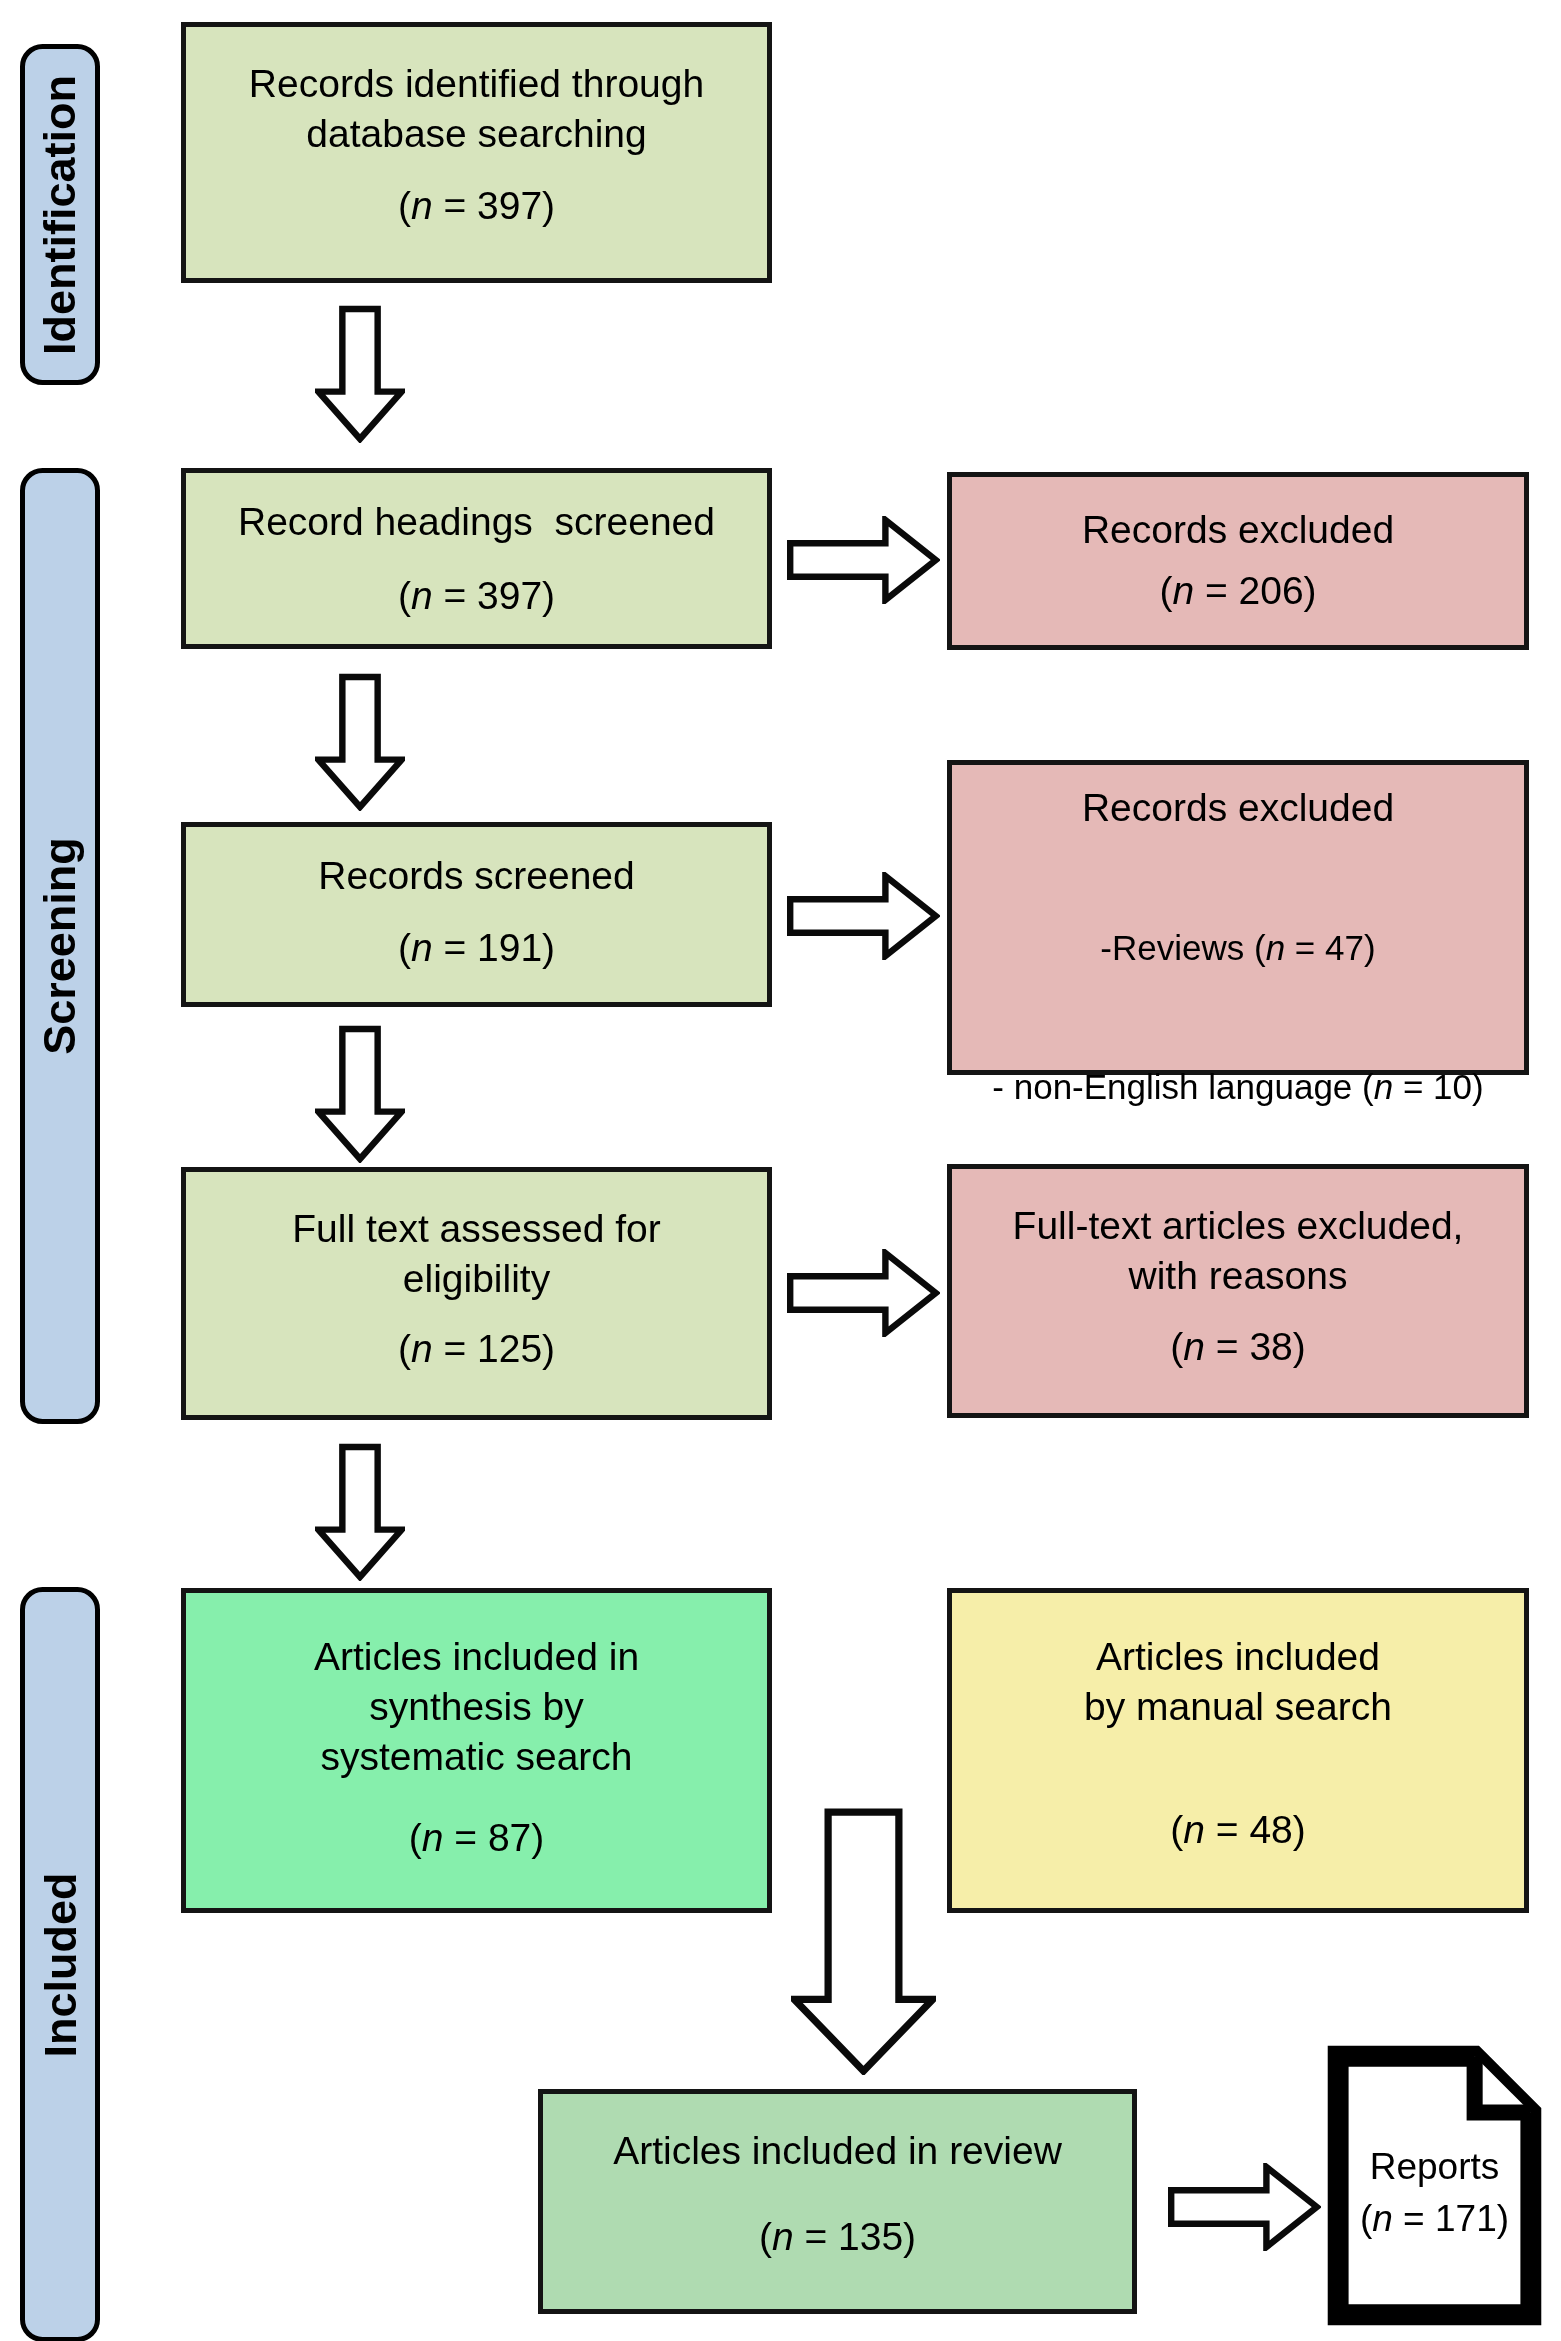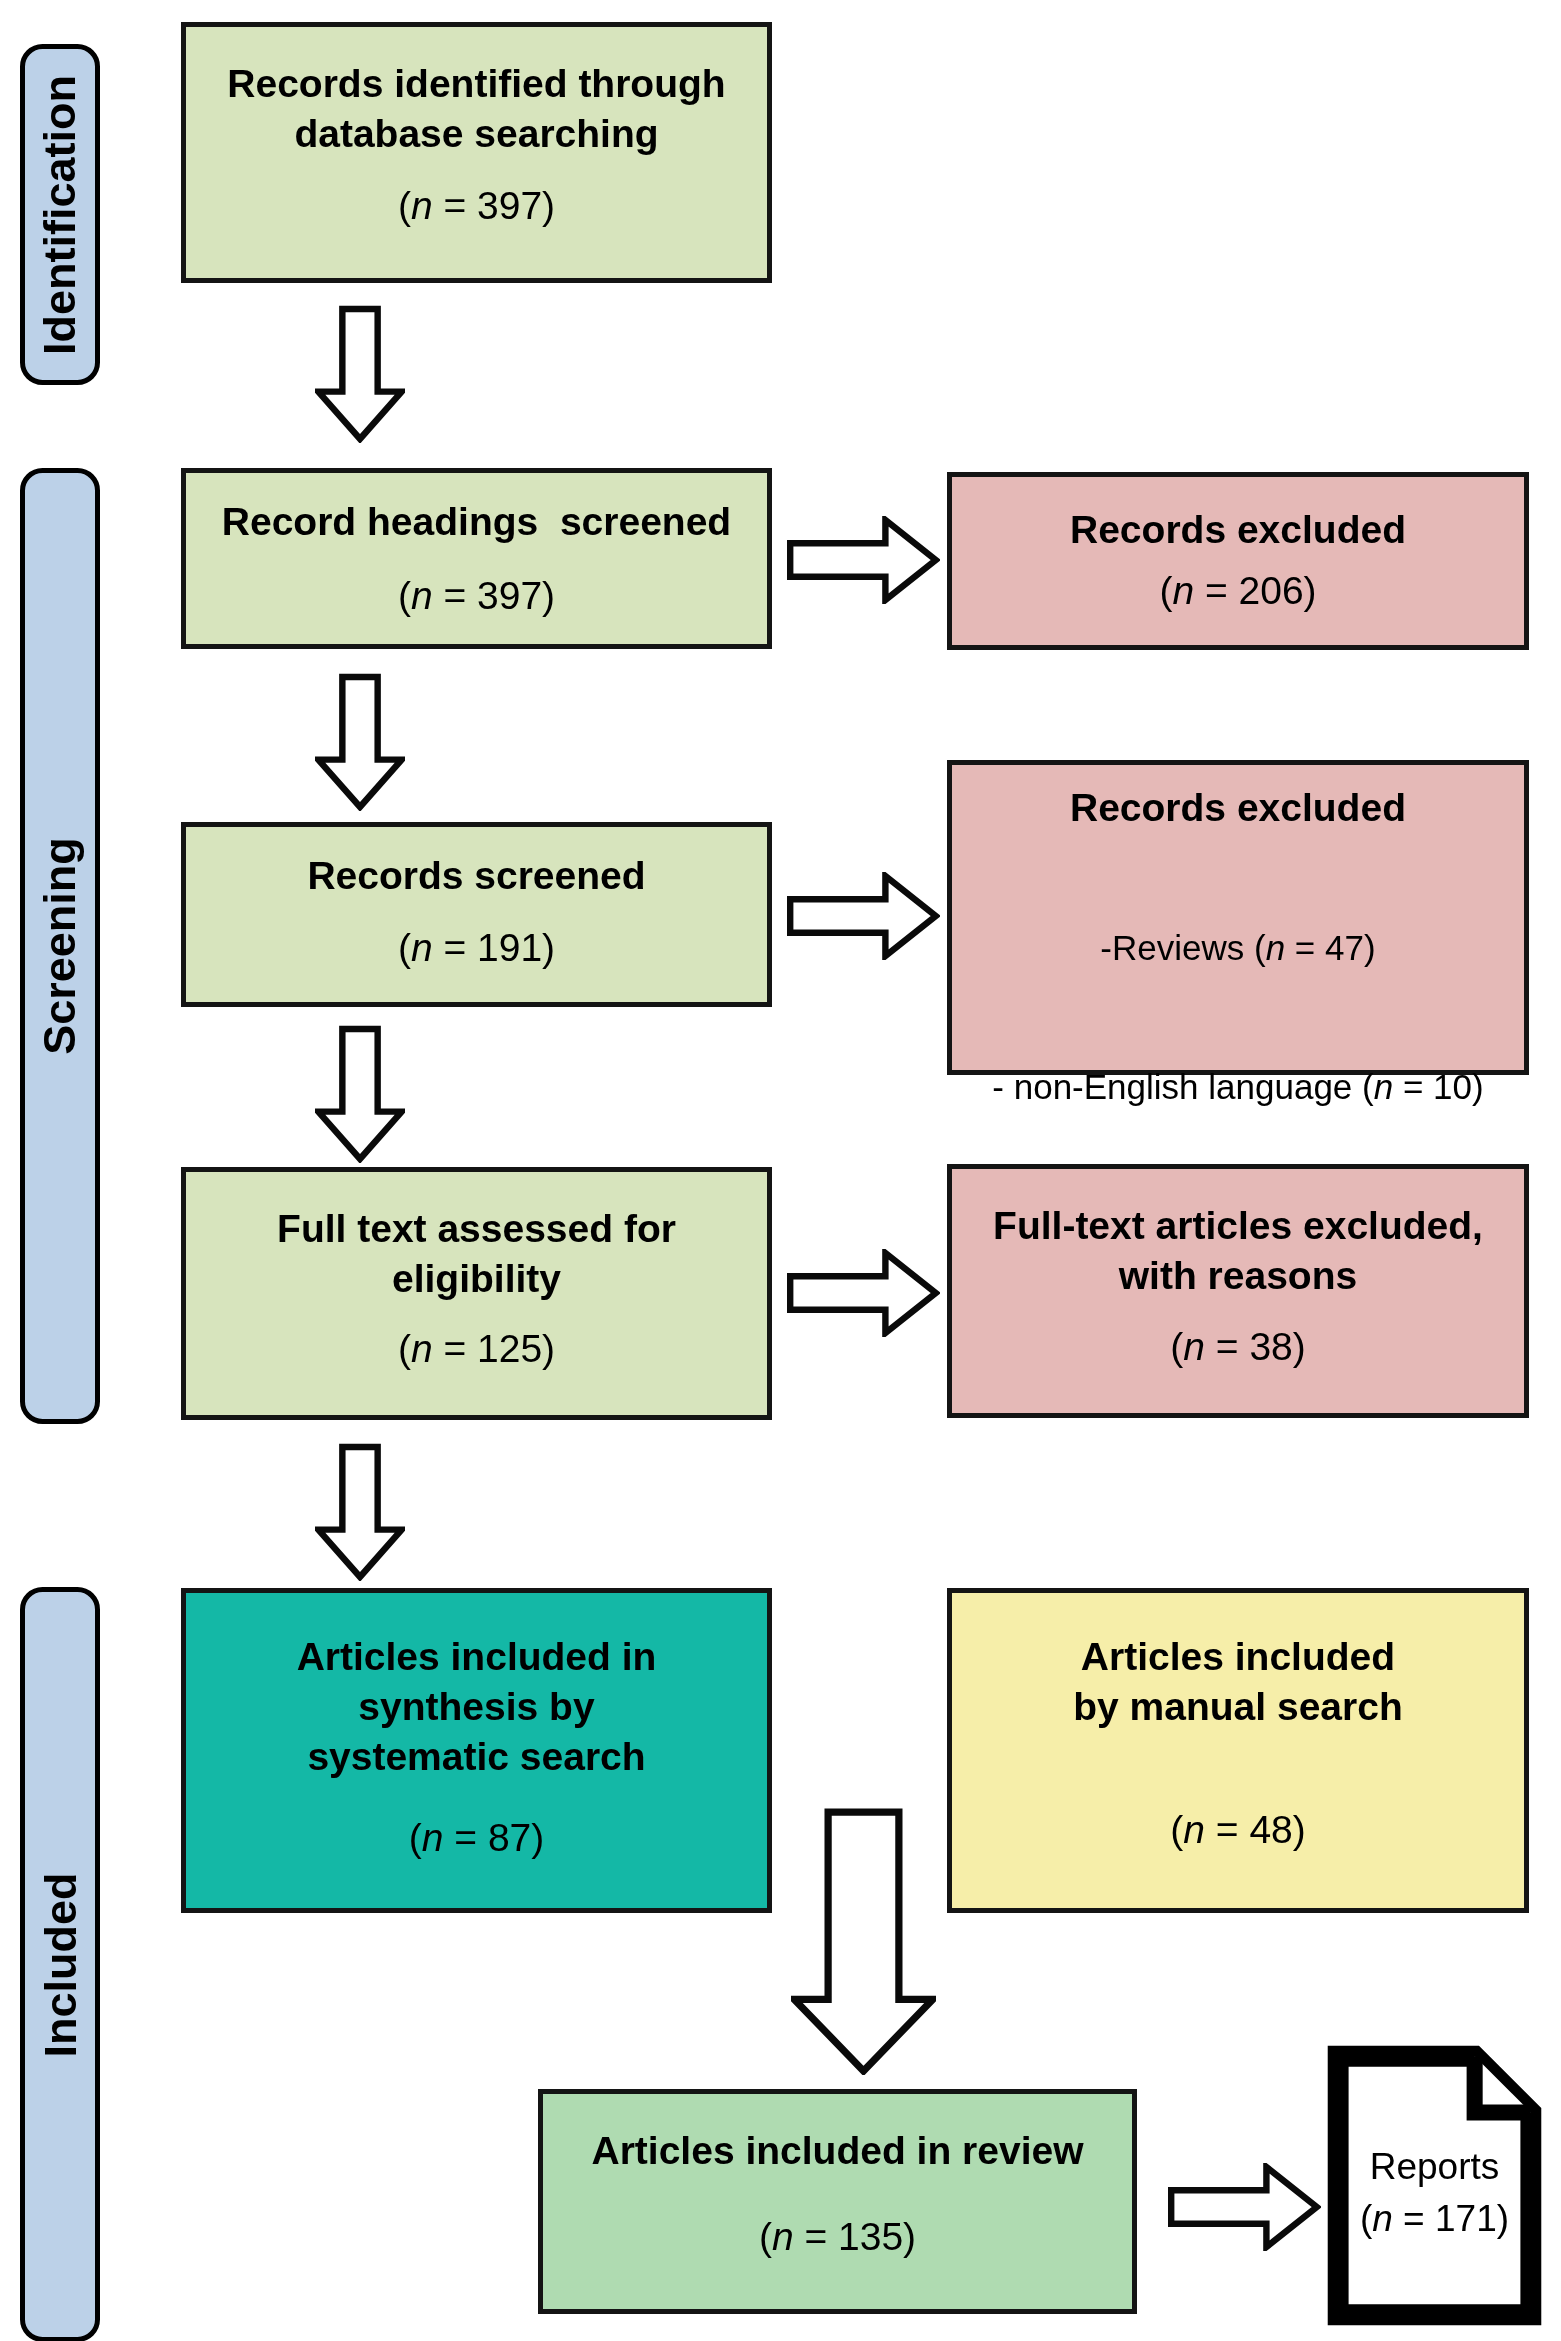--- a/index.html
+++ b/index.html
@@ -39,21 +39,21 @@
     position: absolute;
     border: 5.6px solid #141414;
     box-sizing: border-box;
     display: flex;
     flex-direction: column;
     justify-content: space-between;
     align-items: center;
     text-align: center;
   }
   .box .title {
-    font-weight: 700;
+    font-weight: 400;
     font-size: 39px;
     line-height: 1.28;
     white-space: pre-wrap;
   }
   .box .count { font-size: 39px; line-height: 1.1; }
   .box .count.bold { font-weight: 400; }
   .reasons { font-size: 35px; line-height: 1.32; white-space: pre-wrap; }
 
   #box-identified        { left: 181px;  top: 22px;   width: 591px; height: 261px; padding: 32px 19px 50px; }
   #box-headings-screened { left: 181px;  top: 468px;  width: 591px; height: 181px; padding: 24px 19px 32px; gap: 28px; }
@@ -125,21 +125,21 @@
     <div class="title">Records screened</div>
     <div class="count">(<i>n</i> = 191)</div>
   </div>
 
   <div class="box" id="box-fulltext" style="background-color: rgb(215, 228, 189);">
     <div class="title">Full text assessed for
 eligibility</div>
     <div class="count">(<i>n</i> = 125)</div>
   </div>
 
-  <div class="box" id="box-synthesis" style="background-color: #14b8a6;">
+  <div class="box" id="box-synthesis" style="background-color: #86efac;">
     <div class="title">Articles included in
 synthesis by
 systematic search</div>
     <div class="count bold">(<i>n</i> = 87)</div>
   </div>
 
   <div class="box" id="box-excluded-1" style="background-color: rgb(229, 185, 183);">
     <div class="title">Records excluded</div>
     <div class="count">(<i>n</i> = 206)</div>
   </div>

